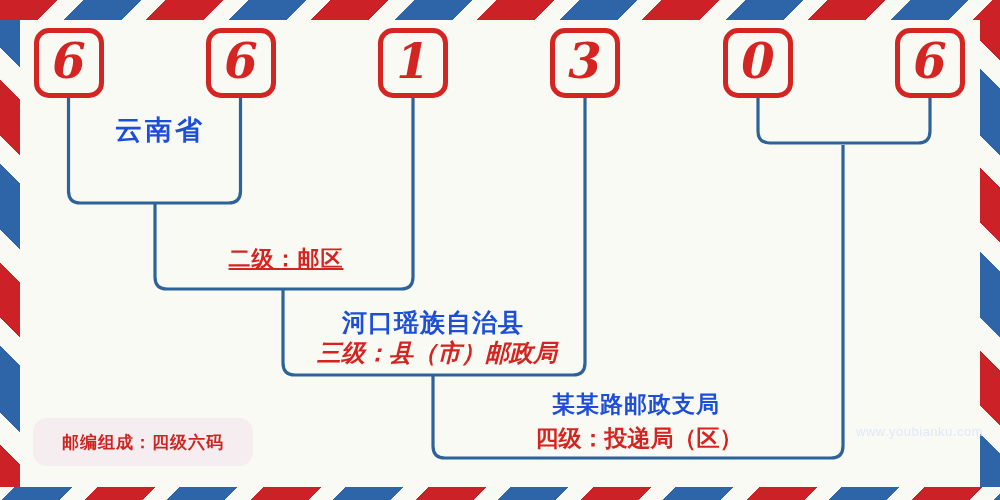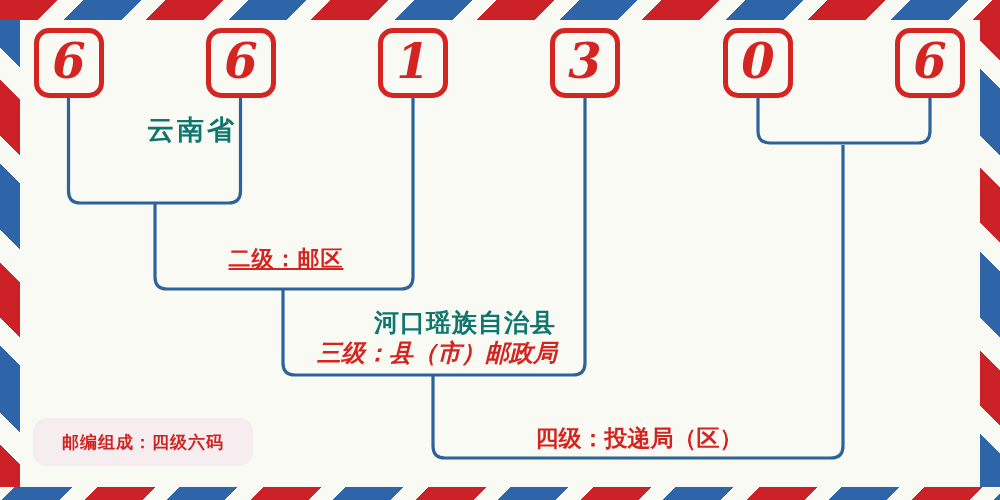--- a/index.html
+++ b/index.html
@@ -53,21 +53,21 @@
     font-style:italic;font-weight:900;
     font-size:48px;line-height:1;color:#d42523;
     transform:translateY(-2px);
   }
   
   .lbl{
     position:absolute;z-index:5;
     transform:translateX(-50%);
     font-weight:bold;white-space:nowrap;text-align:center;
   }
-  .lbl.blue{color:#0f766e;margin-left:32px;}
+  .lbl.blue{color:#1d4ed8;}
   .lbl.red{color:#d5241f;}
   .lbl-province{left:160px;top:112px;font-size:27px;letter-spacing:3px;}
   .lbl-level1{left:156px;top:142px;font-size:24px;line-height:30px;
               white-space:normal;width:166px;letter-spacing:1px;}
   .lbl-level2{left:286px;top:244px;font-size:22px;letter-spacing:1px;text-decoration:underline;}
   .lbl-level3place{left:433px;top:306px;font-size:25px;letter-spacing:1px;}
   .lbl-level3{left:437px;top:337px;font-size:24px;font-style:italic;}
   .lbl-level4place{left:636px;top:389px;font-size:23px;letter-spacing:1px;}
   .lbl-level4{left:639px;top:423px;font-size:23px;font-family:Liberation Serif, serif;}
   .lbl-delivery{left:841px;top:109px;font-size:24px;letter-spacing:2px;}
@@ -119,22 +119,24 @@
     <span>0</span>
   </div>
   <div class="digit-box" style="left:895px">
     <span>6</span>
   </div>
 
   <div class="lbl blue lbl-province">云南省</div>
   <div class="lbl red  lbl-level2">二级：邮区</div>
   <div class="lbl blue lbl-level3place">河口瑶族自治县</div>
   <div class="lbl red  lbl-level3">三级：县（市）邮政局</div>
+  <div class="lbl blue lbl-level4place">某某路邮政支局</div>
   <div class="lbl red  lbl-level4">四级：投递局（区）</div>
 
   <div class="badge">
     <span>邮编组成：四级六码</span>
   </div>
 
   <div class="watermark">
+    <div class="wm-url">www.youbianku.com</div>
   </div>
 
 </div>
 
 </body></html>

